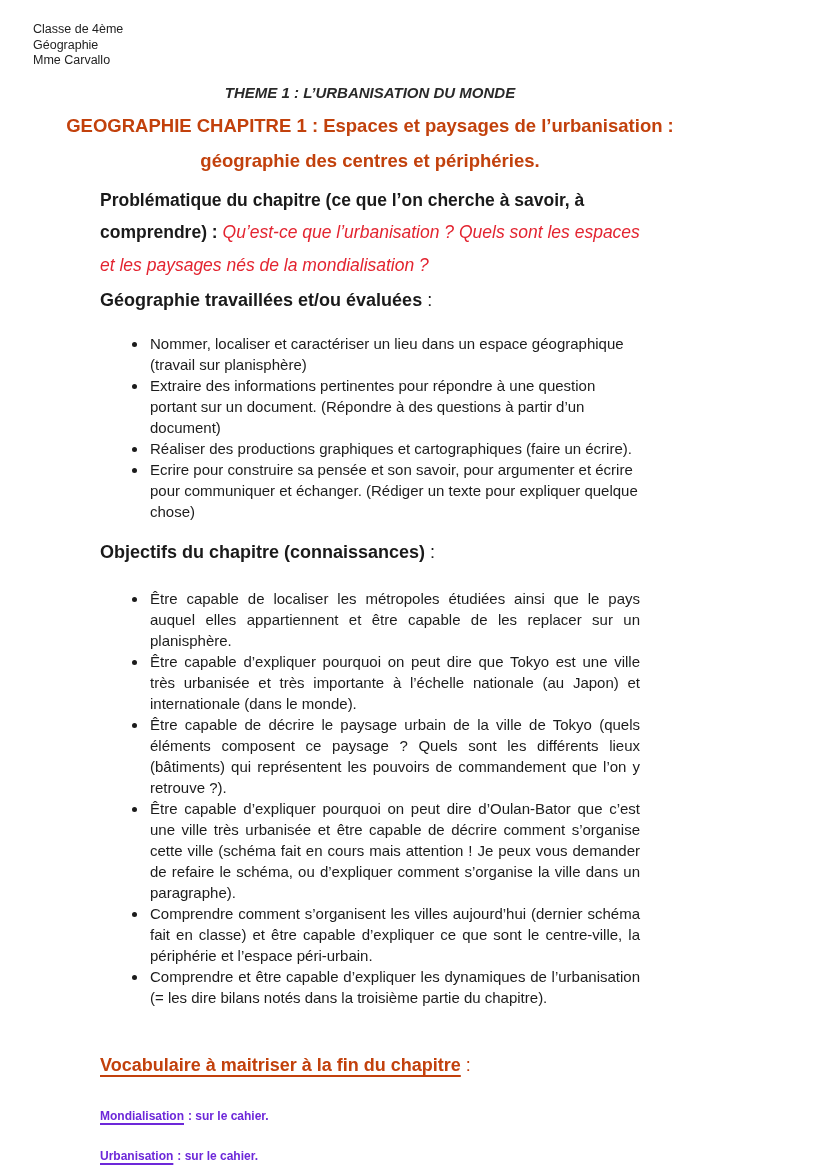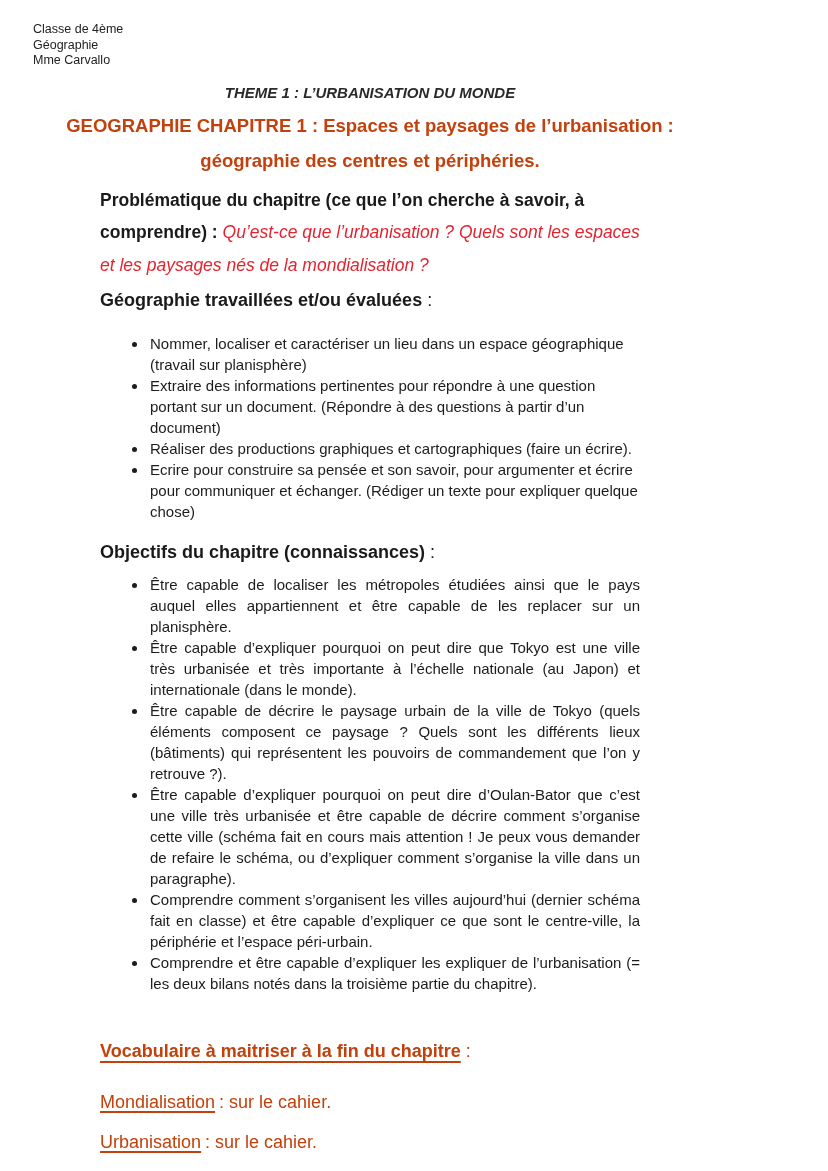--- a/index.html
+++ b/index.html
@@ -61,43 +61,43 @@
   .section-heading.objectifs { margin-top: 18px; }
   .section-heading .colon { font-weight: normal; }
 
   ul.bullet-list {
     margin: 21px 100px 0 100px;
     padding-left: 48px;
     font-size: 15px;
     line-height: 21px;
     list-style: disc outside;
   }
-  ul.bullet-list.justified { margin-top: 10px; }
+  ul.bullet-list.justified { margin-top: 24px; }
   ul.bullet-list li { margin: 0; padding-left: 2px; }
   ul.bullet-list.justified li { text-align: justify; }
 
   .vocab-heading {
     margin: 45px 100px 0;
     font-size: 18px;
     font-weight: bold;
     line-height: 24px;
     color: #c2410c;
   }
   .vocab-heading .underlined {
     text-decoration: underline;
     text-decoration-thickness: 2px;
     text-underline-offset: 4px;
   }
   .vocab-heading .colon { font-weight: normal; }
 
   .vocab-entry {
     margin: 30px 100px 0;
-    font-size: 18px;
-    font-weight: normal;
-    color: #c2410c;
+    font-size: 12px;
+    font-weight: bold;
+    color: #6d28d9;
     line-height: 19px;
   }
   .vocab-entry + .vocab-entry { margin-top: 21px; }
   .vocab-entry .term {
     text-decoration: underline;
     text-decoration-thickness: 1.5px;
     text-underline-offset: 3px;
   }
   .vocab-entry .def { margin-left: 4px; }
 </style>
@@ -128,21 +128,21 @@
   </ul>
 
   <h2 class="section-heading objectifs"><span>Objectifs du chapitre (connaissances)</span><span class="colon"> :</span></h2>
 
   <ul class="bullet-list justified">
     <li>Être capable de localiser les métropoles étudiées ainsi que le pays auquel elles appartiennent et être capable de les replacer sur un planisphère.</li>
     <li>Être capable d’expliquer pourquoi on peut dire que Tokyo est une ville très urbanisée et très importante à l’échelle nationale (au Japon) et internationale (dans le monde).</li>
     <li>Être capable de décrire le paysage urbain de la ville de Tokyo (quels éléments composent ce paysage ? Quels sont les différents lieux (bâtiments) qui représentent les pouvoirs de commandement que l’on y retrouve ?).</li>
     <li>Être capable d’expliquer pourquoi on peut dire d’Oulan-Bator que c’est une ville très urbanisée et être capable de décrire comment s’organise cette ville (schéma fait en cours mais attention ! Je peux vous demander de refaire le schéma, ou d’expliquer comment s’organise la ville dans un paragraphe).</li>
     <li>Comprendre comment s’organisent les villes aujourd’hui (dernier schéma fait en classe) et être capable d’expliquer ce que sont le centre-ville, la périphérie et l’espace péri-urbain.</li>
-    <li>Comprendre et être capable d’expliquer les expliquer de l’urbanisation (= les deux bilans notés dans la troisième partie du chapitre).</li>
+    <li>Comprendre et être capable d’expliquer les dynamiques de l’urbanisation (= les dire bilans notés dans la troisième partie du chapitre).</li>
   </ul>
 
   <h2 class="vocab-heading"><span class="underlined">Vocabulaire à maitriser à la fin du chapitre</span><span class="colon"> :</span></h2>
 
   <p class="vocab-entry"><span class="term">Mondialisation</span><span class="def">: sur le cahier.</span></p>
 
   <p class="vocab-entry"><span class="term">Urbanisation</span><span class="def">: sur le cahier.</span></p>
 
 </div>
 

